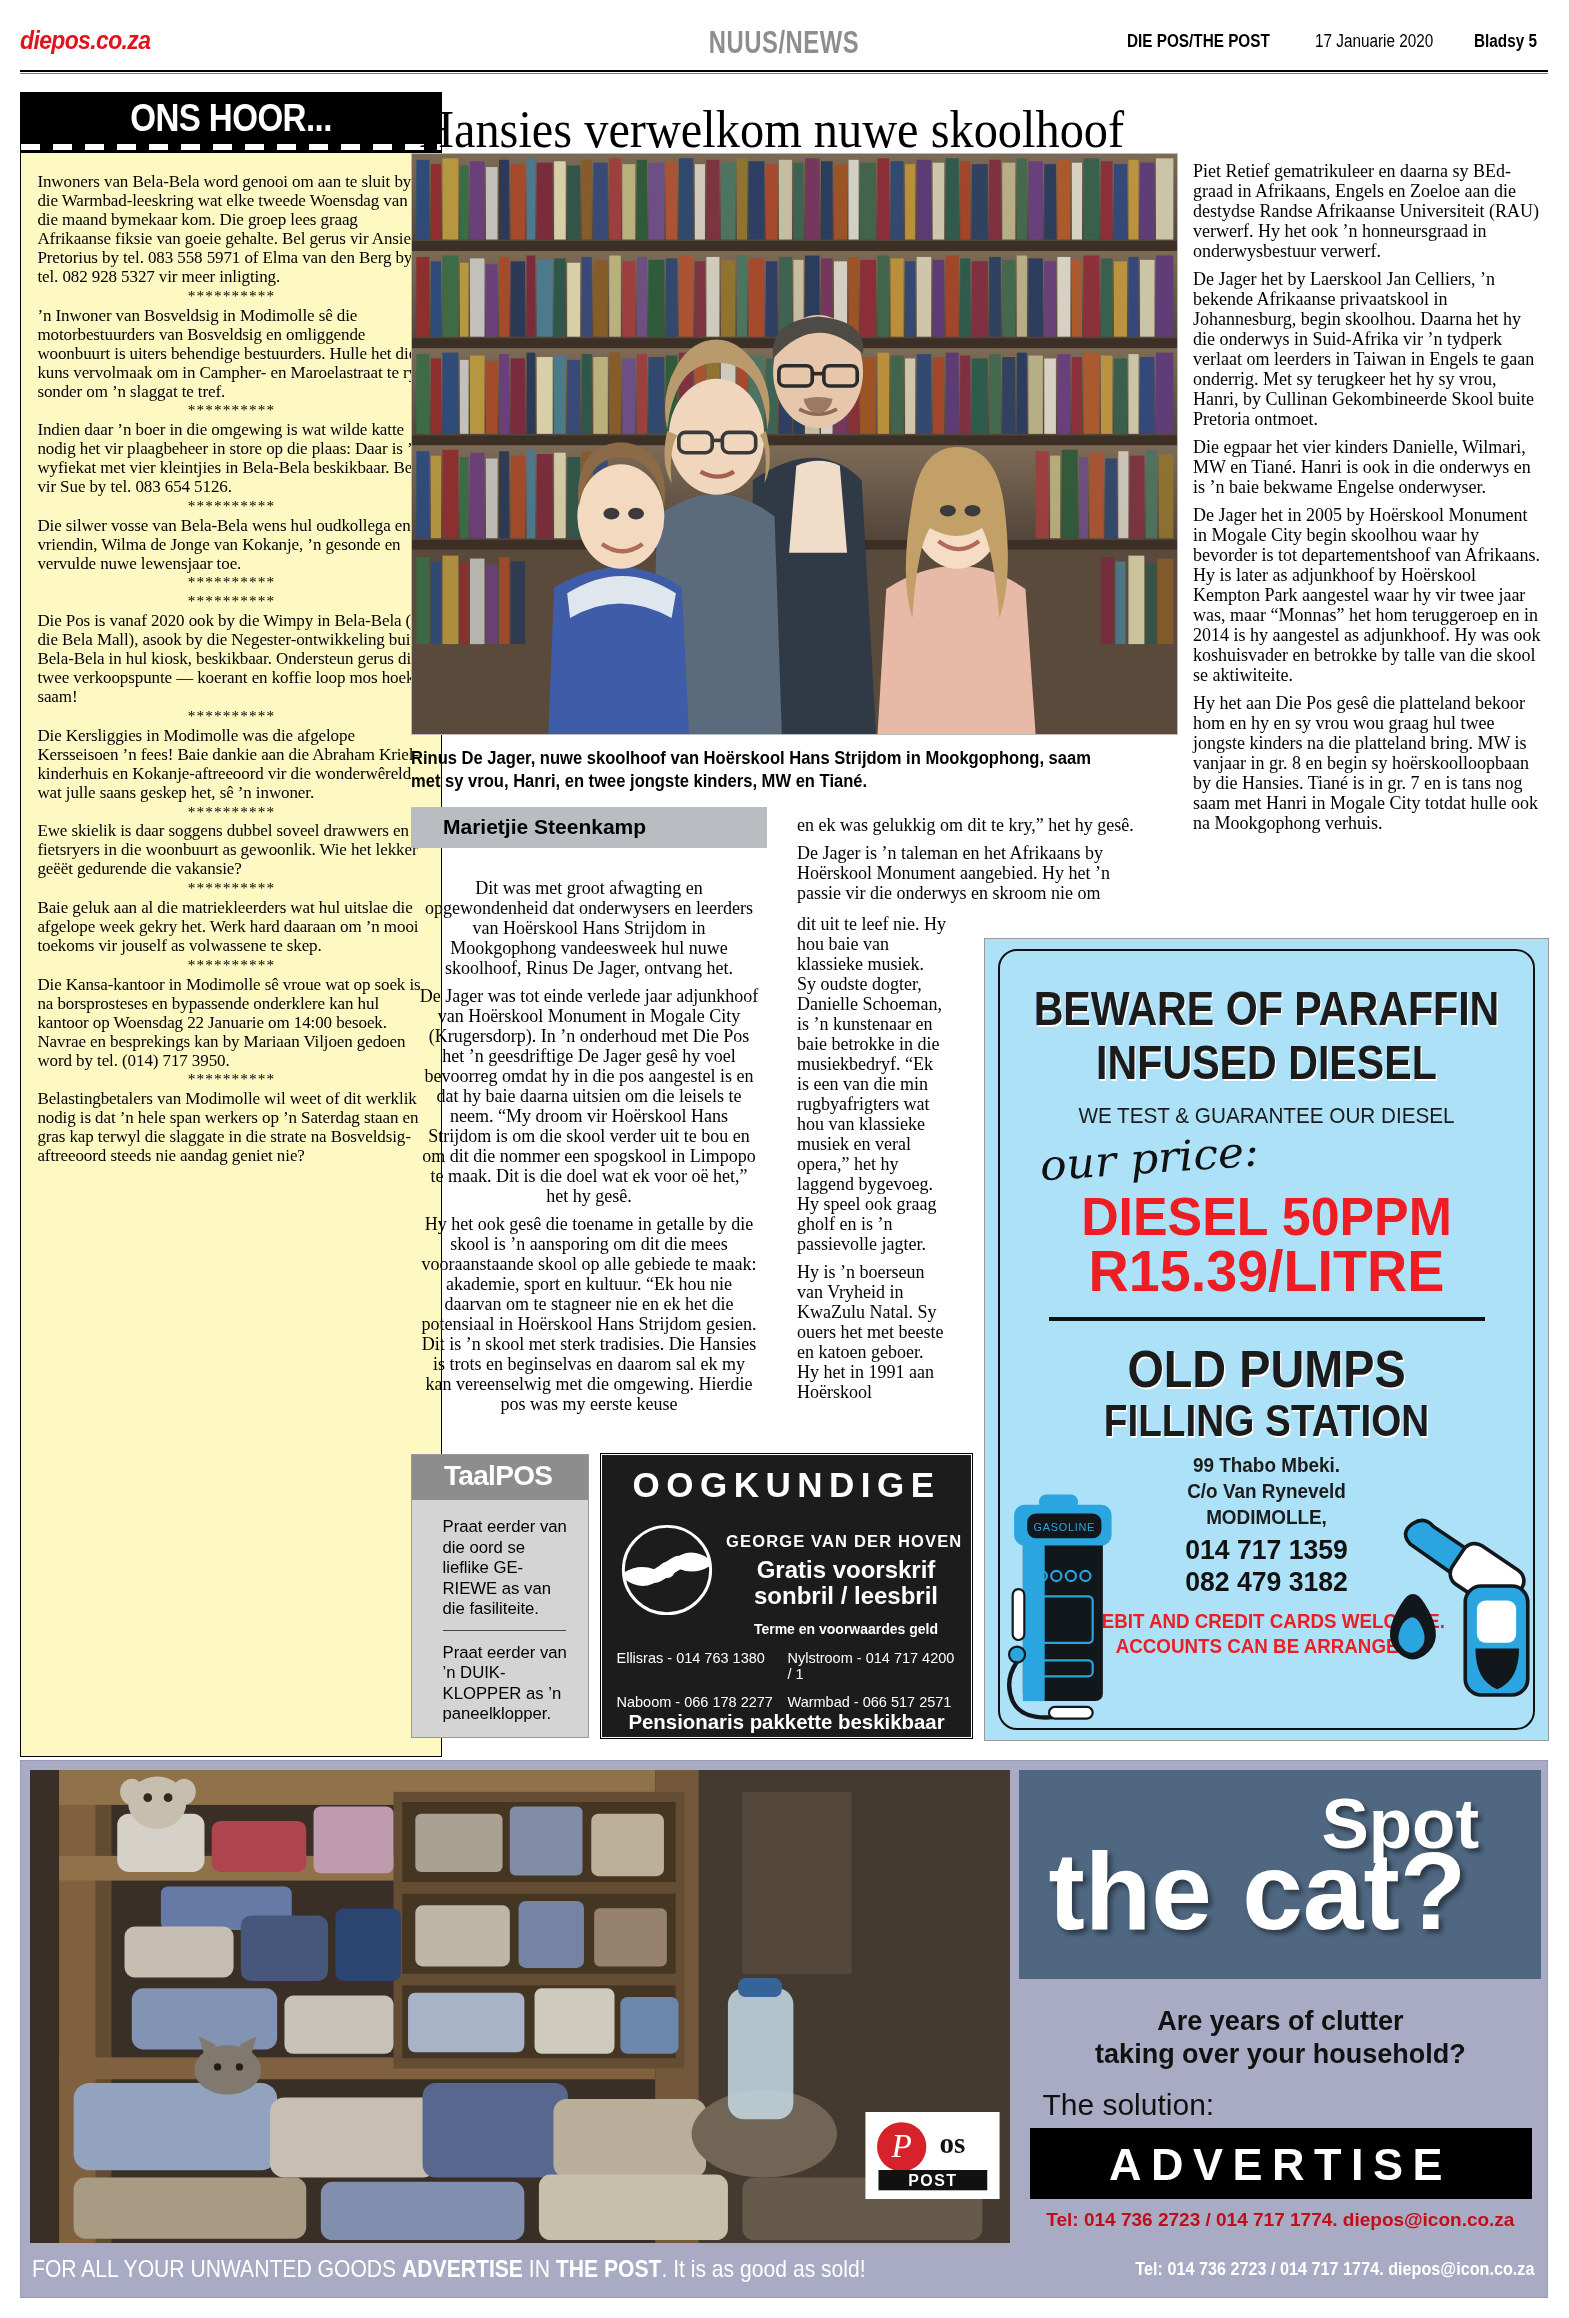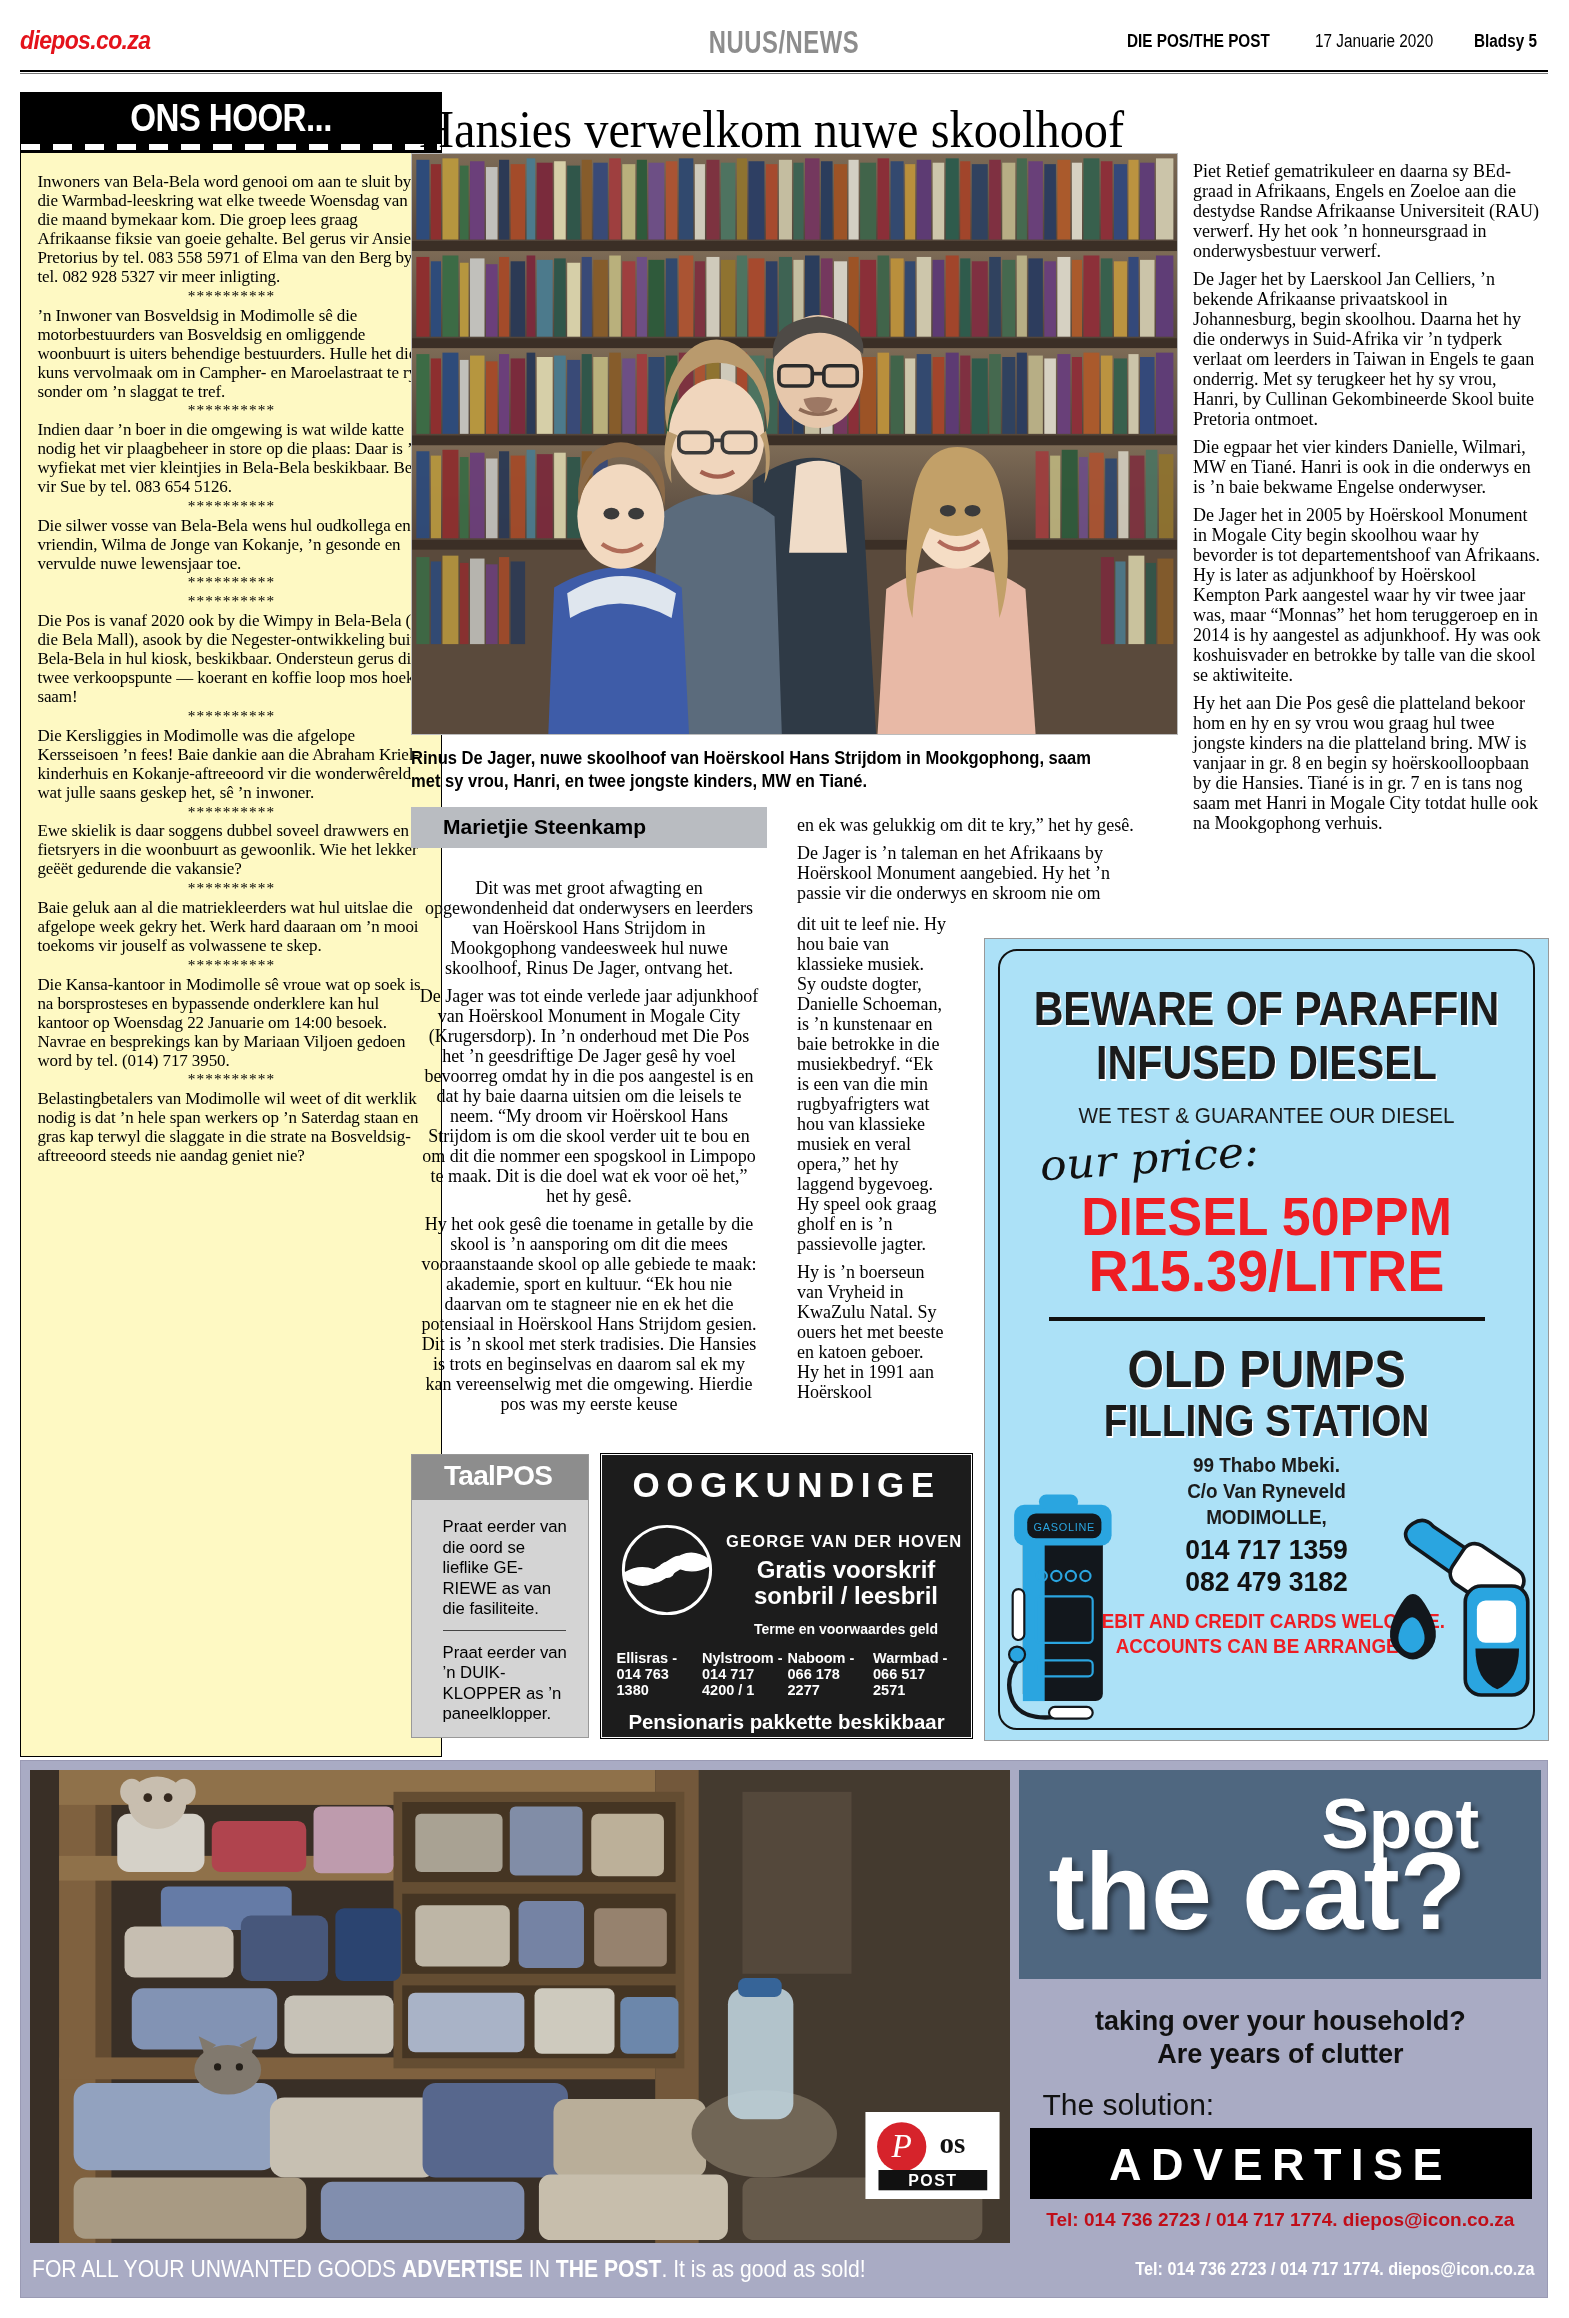--- a/index.html
+++ b/index.html
@@ -169,22 +169,22 @@
     position:absolute; left:124px; top:102px; width:240px; text-align:center;
     font-family:"Liberation Sans", sans-serif; font-weight:bold; font-size:24px;
     line-height:26px;
   }
   .oog-terms {
     position:absolute; left:124px; top:166px; width:240px; text-align:center;
     font-family:"Liberation Sans", sans-serif; font-weight:bold; font-size:14px;
   }
   .oog-phones {
     position:absolute; left:14.5px; top:195px; width:342px;
-    font-family:"Liberation Sans", sans-serif; font-weight:bold; font-size:14.5px;
-    display:grid; grid-template-columns:1fr 1fr 1fr 1fr; row-gap:12.4px;
+    font-family:"Liberation Sans", sans-serif; font-weight:normal; font-size:14.5px;
+    display:grid; grid-template-columns:1fr 1fr; row-gap:12.4px;
   }
   .oog-foot {
     position:absolute; left:0; top:256px; width:100%; text-align:center;
     font-family:"Liberation Sans", sans-serif; font-weight:bold; font-size:20.4px;
   }
 
   
   .diesel {
     position:absolute; left:984px; top:938px; width:565px; height:803px;
     background:#ace1f7; border:0.7px solid #999; overflow:hidden;
@@ -859,22 +859,22 @@
     </svg>
   </div>
 
   <div class="catad">
     <div class="catad-top">
       <div class="cat-spot">Spot</div>
       <div class="cat-the">the cat?</div>
     </div>
     <div class="catad-bot">
       <div class="cat-q">
+        <div>Are years of clutter</div>
         <div>taking over your household?</div>
-        <div>Are years of clutter</div>
       </div>
       <div class="cat-sol">The solution:</div>
       <div class="cat-adv">
         <span>ADVERTISE</span>
       </div>
       <div class="cat-tel">Tel: 014 736 2723 / 014 717 1774. diepos@icon.co.za</div>
     </div>
   </div>
 
   <div class="bottom-banner">

